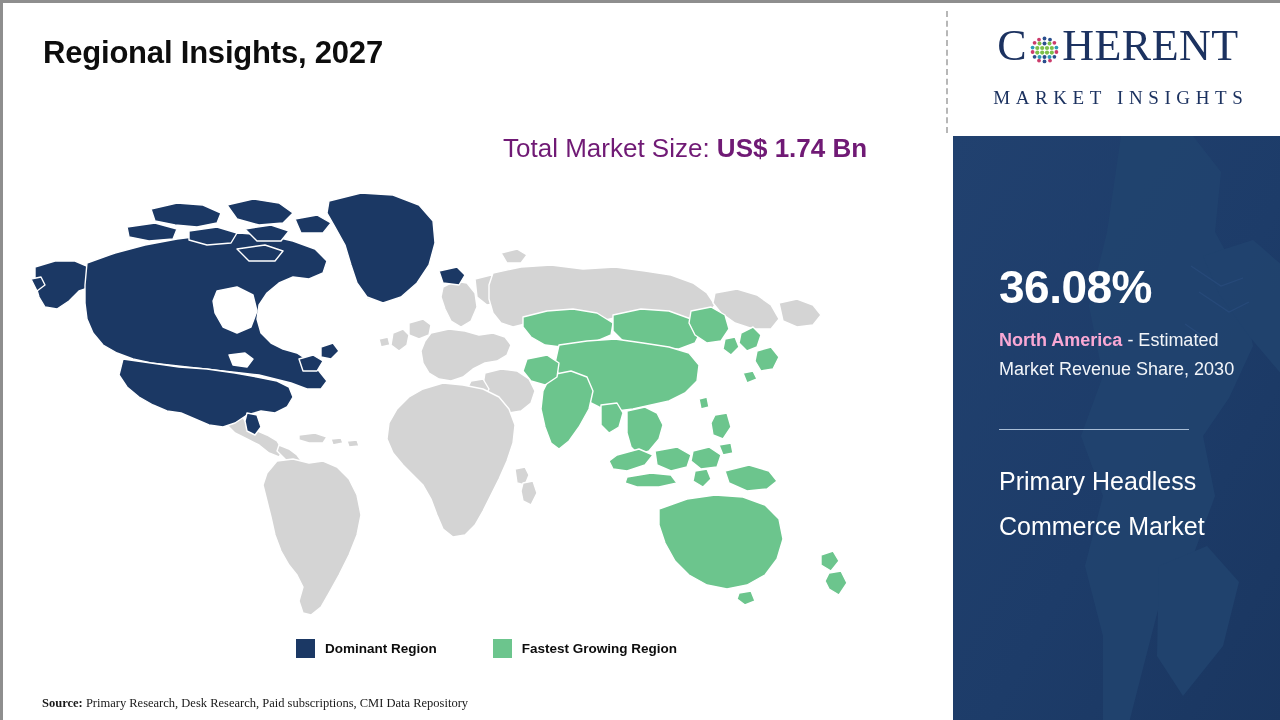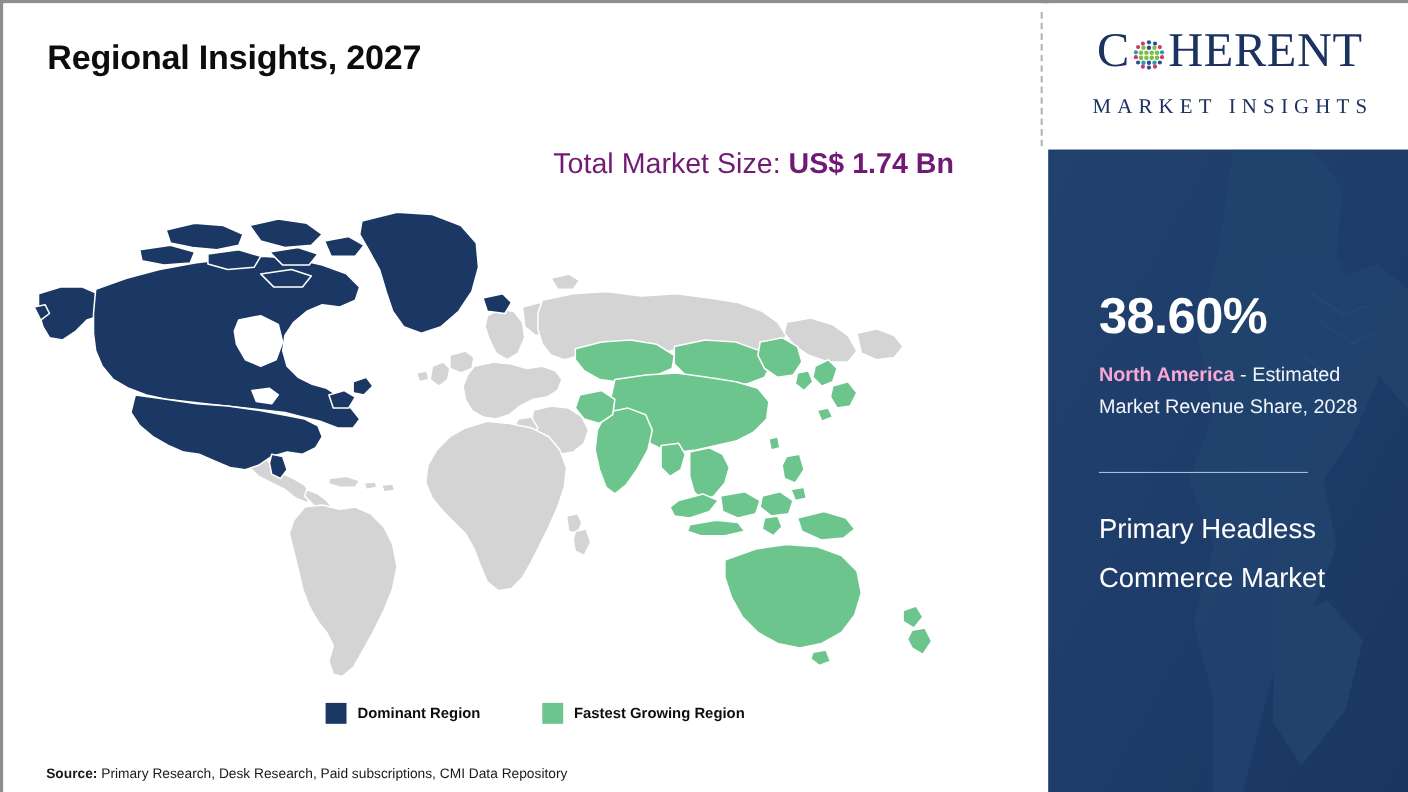--- a/index.html
+++ b/index.html
@@ -93,20 +93,21 @@
   }
 
   
   #footer-source {
     position: absolute;
     left: 39px;
     top: 693px;
     font-size: 12.5px;
     color: #1a1a1a;
     white-space: nowrap;
+    font-family: Liberation Serif, serif;
   }
   #footer-source .src-key { font-weight: bold; }
   #footer-source .src-val { font-weight: normal; }
 
   
   #vertical-divider {
     position: absolute;
     left: 943px;
     top: 8px;
     width: 0;
@@ -438,22 +439,22 @@
         </g>
         <g fill="none" stroke="#2a4d7e" stroke-width="1.2" opacity="0.7">
           <path d="M238 130 L268 150 L290 142"></path>
           <path d="M246 156 L276 176 L296 166"></path>
           <path d="M232 188 L258 206"></path>
         </g>
       </svg>
     </div>
 
     <div id="panel-content">
-      <div id="stat-value">38.60%</div>
+      <div id="stat-value">36.08%</div>
       <div id="stat-desc">
-        <span class="region-name">North America</span><span> - Estimated Market Revenue Share, 2028</span>
+        <span class="region-name">North America</span><span> - Estimated Market Revenue Share, 2030</span>
       </div>
       <div id="panel-divider"></div>
       <div id="panel-market-title">Primary Headless Commerce Market</div>
     </div>
   </div>
 
 </div>
 
 </body></html>

